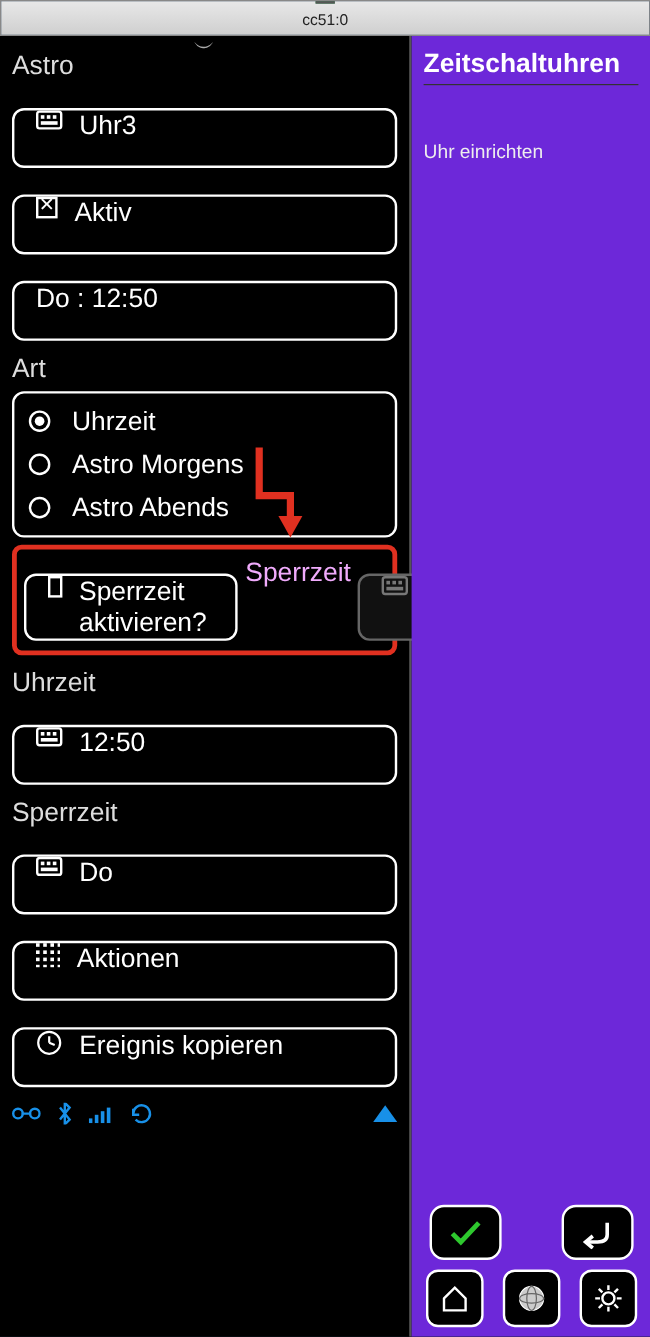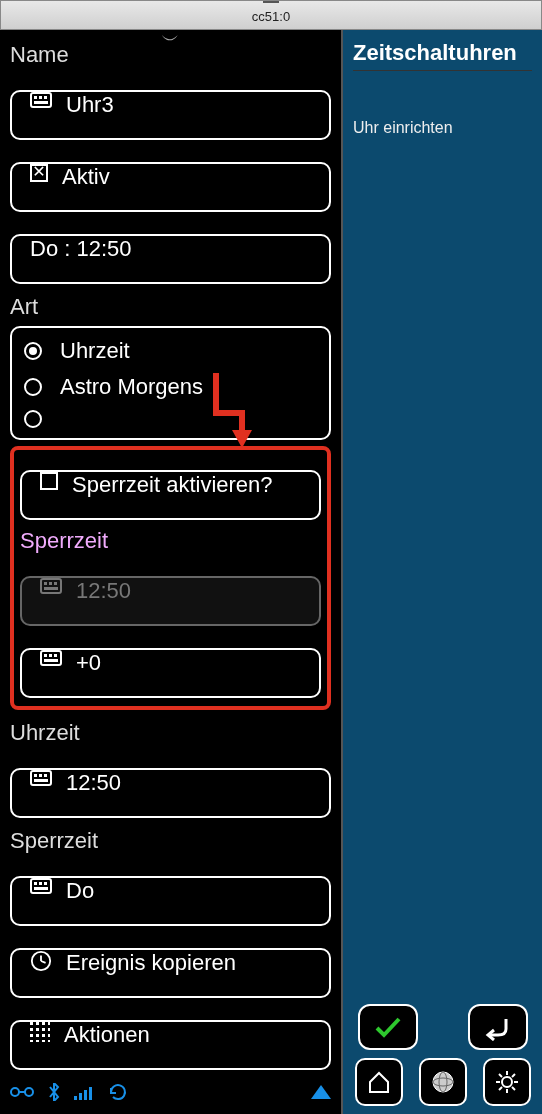--- a/index.html
+++ b/index.html
@@ -52,21 +52,21 @@
       color: #fff;
       padding: 8px 10px 4px 10px;
       display: flex;
       flex-direction: column;
       gap: 6px;
       position: relative;
       border-right: 2px solid #555;
     }
     .right {
       flex: 1;
-      background: #0c4a6e;
+      background: #6d28d9;
       color: #fff;
       display: flex;
       flex-direction: column;
       padding: 10px 10px 8px 10px;
       position: relative;
       justify-content: center;
     }
     .right-title {
       font-size: 22px;
       font-weight: bold;
@@ -204,21 +204,21 @@
       width: 8px; height: 8px;
       background: #fff;
       border-radius: 50%;
     }
 
     .highlight-box {
       border: 4px solid #e03020;
       border-radius: 8px;
       padding: 4px 6px 8px 6px;
       display: flex;
-      flex-direction: column;
+      flex-direction: row;
       gap: 6px;
     }
     .highlight-box .section-label { margin-top: 2px; }
 
     .bottom-status {
       display: flex;
       align-items: center;
       gap: 12px;
       padding: 4px 0 0 0;
       color: #1890e8;
@@ -272,21 +272,21 @@
           <line x1="10" y1="2" x2="2" y2="10" stroke="#fff" stroke-width="2"></line>
         </svg>
     </div>
   </div>
 </div>
 
 <div class="app">
   <div class="left">
     <div class="pull-handle">︶</div>
 
-    <div class="section-label">Name</div>
+    <div class="section-label">Astro</div>
     <div class="field">
       <span class="icon-kbd"></span>
       <span>Uhr3</span>
     </div>
 
     <div class="field">
       <span class="icon-check-box">
           <span>✕</span>
         </span>
       <span>Aktiv</span>
@@ -303,20 +303,21 @@
             <span class="inner"></span>
           </span>
         <span>Uhrzeit</span>
       </div>
       <div class="radio-row">
         <span class="radio-dot"></span>
         <span>Astro Morgens</span>
       </div>
       <div class="radio-row">
         <span class="radio-dot"></span>
+        <span>Astro Abends</span>
       </div>
     </div>
 
     <svg class="red-arrow" width="60" height="110">
       <path d="M 10 25 L 10 65 L 36 65 L 36 88" fill="none" stroke="#e03020" stroke-width="6"></path>
       <path d="M 26 82 L 36 100 L 46 82 Z" fill="#e03020"></path>
     </svg>
 
     <div class="highlight-box">
       <div class="field">
@@ -337,34 +338,34 @@
     <div class="section-label">Uhrzeit</div>
     <div class="field">
       <span class="icon-kbd"></span>
       <span>12:50</span>
     </div>
 
     <div class="section-label">Sperrzeit</div>
     <div class="field">
       <span class="icon-kbd"></span>
       <span>Do</span>
+    </div>
+
+    <div class="field">
+      <span class="icon-grid"></span>
+      <span>Aktionen</span>
     </div>
 
     <div class="field">
       <svg class="icon-clock" viewBox="0 0 24 24">
         <circle cx="12" cy="12" r="10" fill="none" stroke="#fff" stroke-width="2"></circle>
         <line x1="12" y1="12" x2="12" y2="6" stroke="#fff" stroke-width="2"></line>
         <line x1="12" y1="12" x2="17" y2="14" stroke="#fff" stroke-width="2"></line>
       </svg>
       <span>Ereignis kopieren</span>
-    </div>
-
-    <div class="field">
-      <span class="icon-grid"></span>
-      <span>Aktionen</span>
     </div>
 
 
     <div class="bottom-status">
       <svg width="24" height="16" viewBox="0 0 24 16">
         <circle cx="5" cy="8" r="4" fill="none" stroke="#1890e8" stroke-width="2"></circle>
         <circle cx="19" cy="8" r="4" fill="none" stroke="#1890e8" stroke-width="2"></circle>
         <line x1="8" y1="8" x2="16" y2="8" stroke="#1890e8" stroke-width="2"></line>
       </svg>
       <svg width="16" height="18" viewBox="0 0 16 18">

